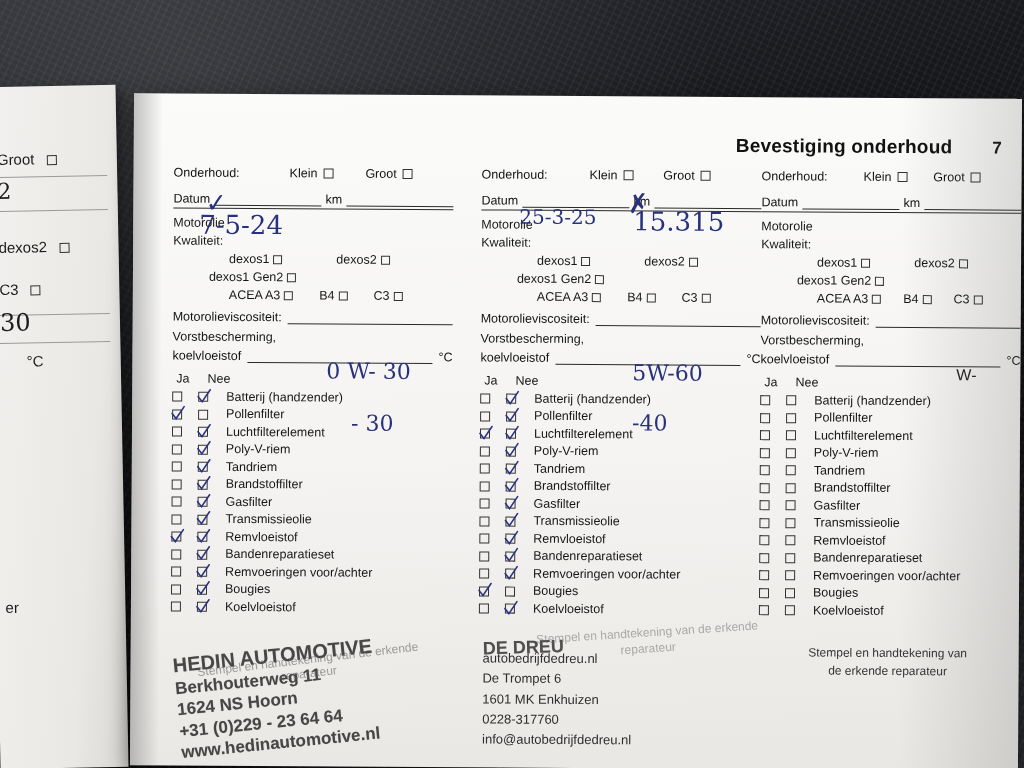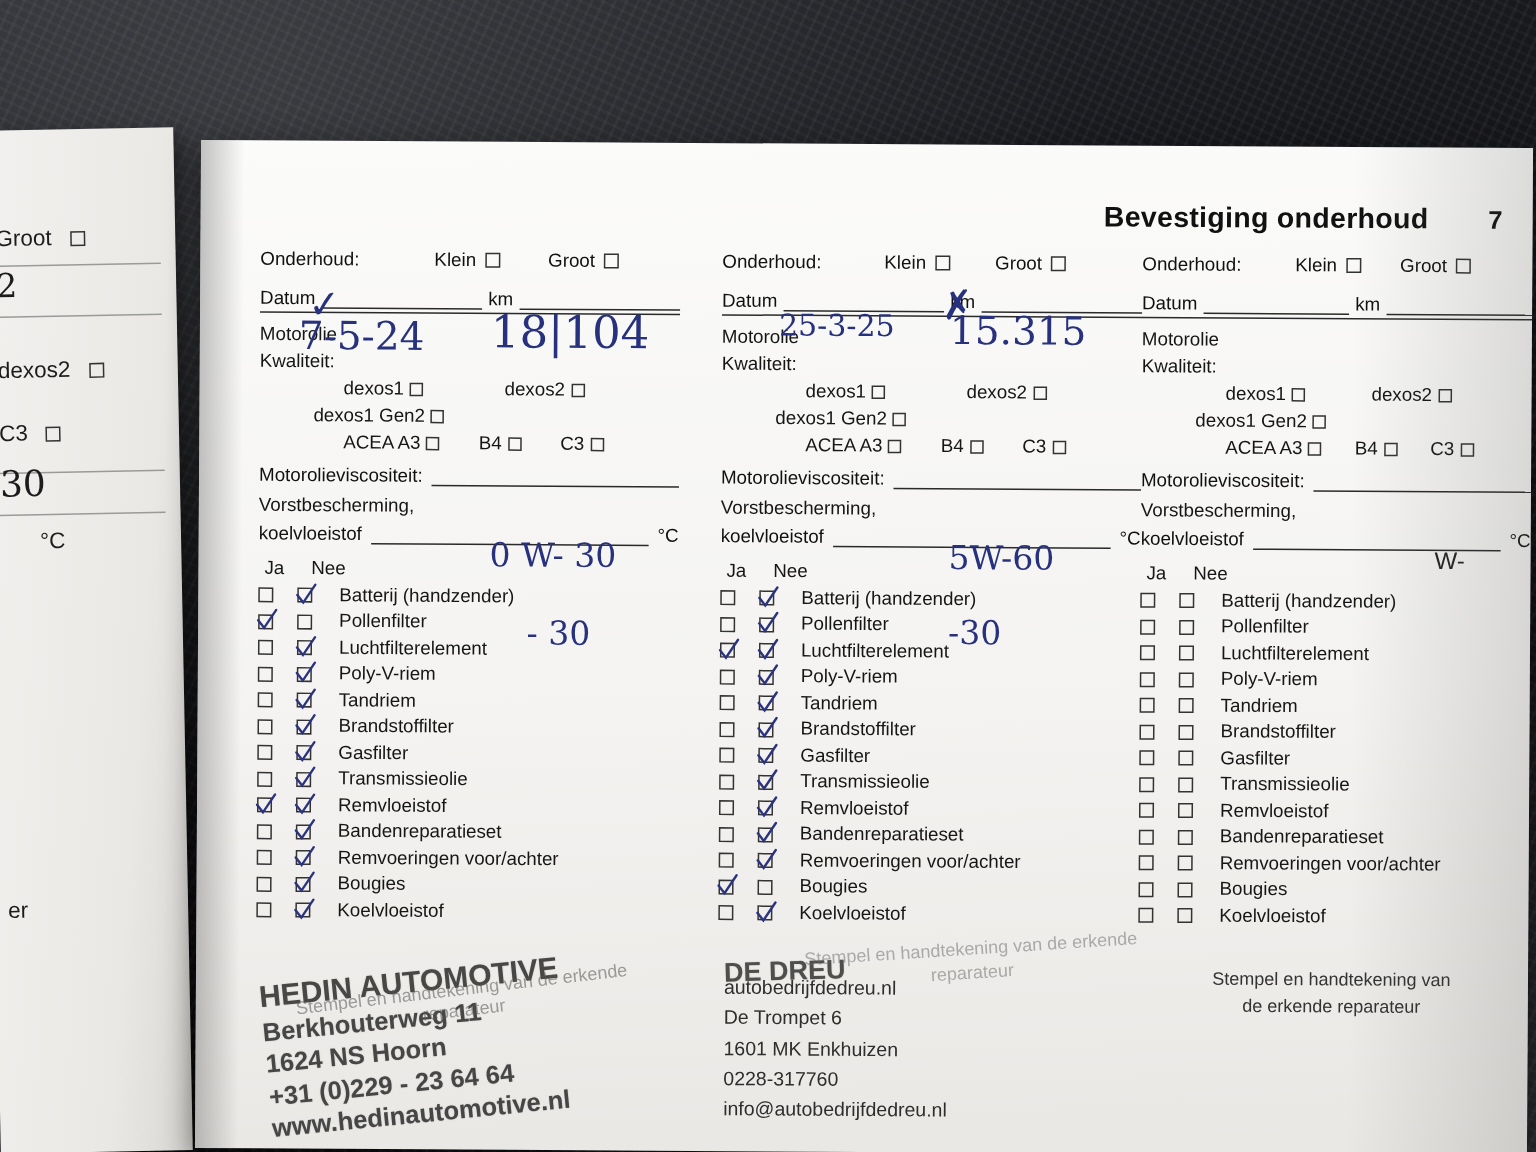--- a/index.html
+++ b/index.html
@@ -406,21 +406,20 @@
           <span class="tick" style="left: 25px; top: 0px;">
             <svg width="14" height="14" viewBox="0 0 14 14">
               <path d="M1 7 L5 12 L13 0" stroke="#2b337f" stroke-width="1.6" fill="none" stroke-linecap="round"></path>
             </svg>
           </span>
         </div>
       </div>
 
     <span class="hw" style="left:32px; top:22px; font-size:26px; transform:rotate(-4deg);">✓</span>
     <span class="hw" style="left:26px; top:44px; font-size:26px;">7-5-24</span>
-    <span class="hw" style="left:154px; top:38px; font-size:30px;">18|104</span>
     <span class="hw" style="left:154px; top:192px; font-size:22px;">0 W- 30</span>
     <span class="hw" style="left:146px; top:244px; font-size:22px;margin-left:33px;">- 30</span>
   </div>
 
   <div class="col" id="col-2">
     <div class="row-top">
       <span class="lbl">Onderhoud:</span>
       <span style="width:30px;"></span>
       <span class="lbl">Klein</span>
       <span class="chk"></span>
@@ -625,21 +624,21 @@
               <path d="M1 7 L5 12 L13 0" stroke="#2b337f" stroke-width="1.6" fill="none" stroke-linecap="round"></path>
             </svg>
           </span>
         </div>
       </div>
 
     <span class="hw" style="left:146px; top:20px; font-size:26px; transform:rotate(-6deg);">✗</span>
     <span class="hw" style="left:38px; top:37px; font-size:20px;">25-3-25</span>
     <span class="hw" style="left:152px; top:38px; font-size:26px;">15.315</span>
     <span class="hw" style="left:152px; top:192px; font-size:22px;">5W-60</span>
-    <span class="hw" style="left:152px; top:242px; font-size:22px;">-30</span>
+    <span class="hw" style="left:152px; top:242px; font-size:22px;">-40</span>
   </div>
 
   <div class="col" id="col-3">
     <div class="row-top">
       <span class="lbl">Onderhoud:</span>
       <span style="width:24px;"></span>
       <span class="lbl">Klein</span>
       <span class="chk"></span>
       <span style="width:14px;"></span>
       <span class="lbl">Groot</span>

